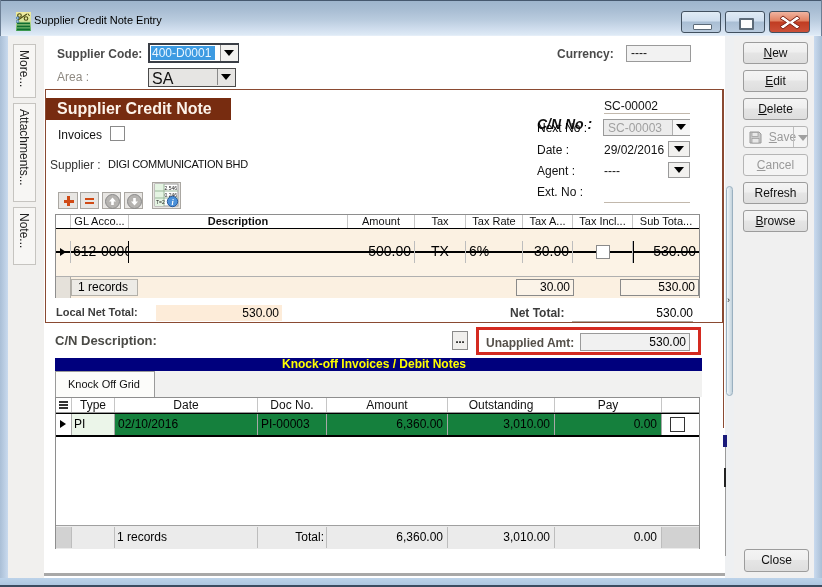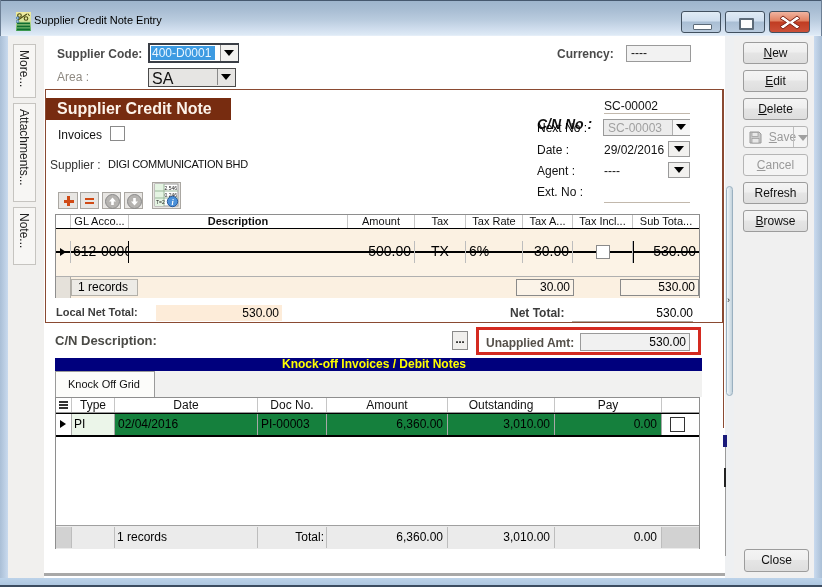--- a/index.html
+++ b/index.html
@@ -266,21 +266,21 @@
       <div class="g2h" style="left:392px;width:107px;">Outstanding</div>
       <div class="g2h" style="left:499px;width:107px;">Pay</div>
       <div class="g2h" style="left:606px;width:37px;border-right:none;"></div>
     </div>
 
     <div class="a" style="left:0;top:15px;width:643px;height:21px;background:#15803d;border-top:1px solid #000;border-bottom:2px solid #000;box-sizing:content-box;">
       <div class="g2c" style="left:0;width:16px;background:#fff;">
           <div class="a" style="left:4px;top:6px;width:0;height:0;border-left:6px solid #000;border-top:4px solid transparent;border-bottom:4px solid transparent;"></div>
         </div>
       <div class="g2c" style="left:16px;width:43px;background:#ebf5e9;padding-left:2px;">PI</div>
-      <div class="g2c" style="left:59px;width:143px;padding-left:3px;">02/04/2016</div>
+      <div class="g2c" style="left:59px;width:143px;padding-left:3px;">02/10/2016</div>
       <div class="g2c" style="left:202px;width:69px;padding-left:3px;">PI-00003</div>
       <div class="g2c" style="left:271px;width:121px;text-align:right;padding-right:4px;">6,360.00</div>
       <div class="g2c" style="left:392px;width:107px;text-align:right;padding-right:4px;">3,010.00</div>
       <div class="g2c" style="left:499px;width:107px;text-align:right;padding-right:4px;">0.00</div>
       <div class="g2c" style="left:606px;width:37px;border-right:none;background:#fff;">
           <div class="a" style="left:8px;top:3px;width:13px;height:13px;background:#fff;border:1.5px solid #333;"></div>
         </div>
     </div>
 
     <div class="a" style="left:0;top:127px;width:643px;height:23px;background:#ebebeb;border-top:1px solid #a0a0a0;">

